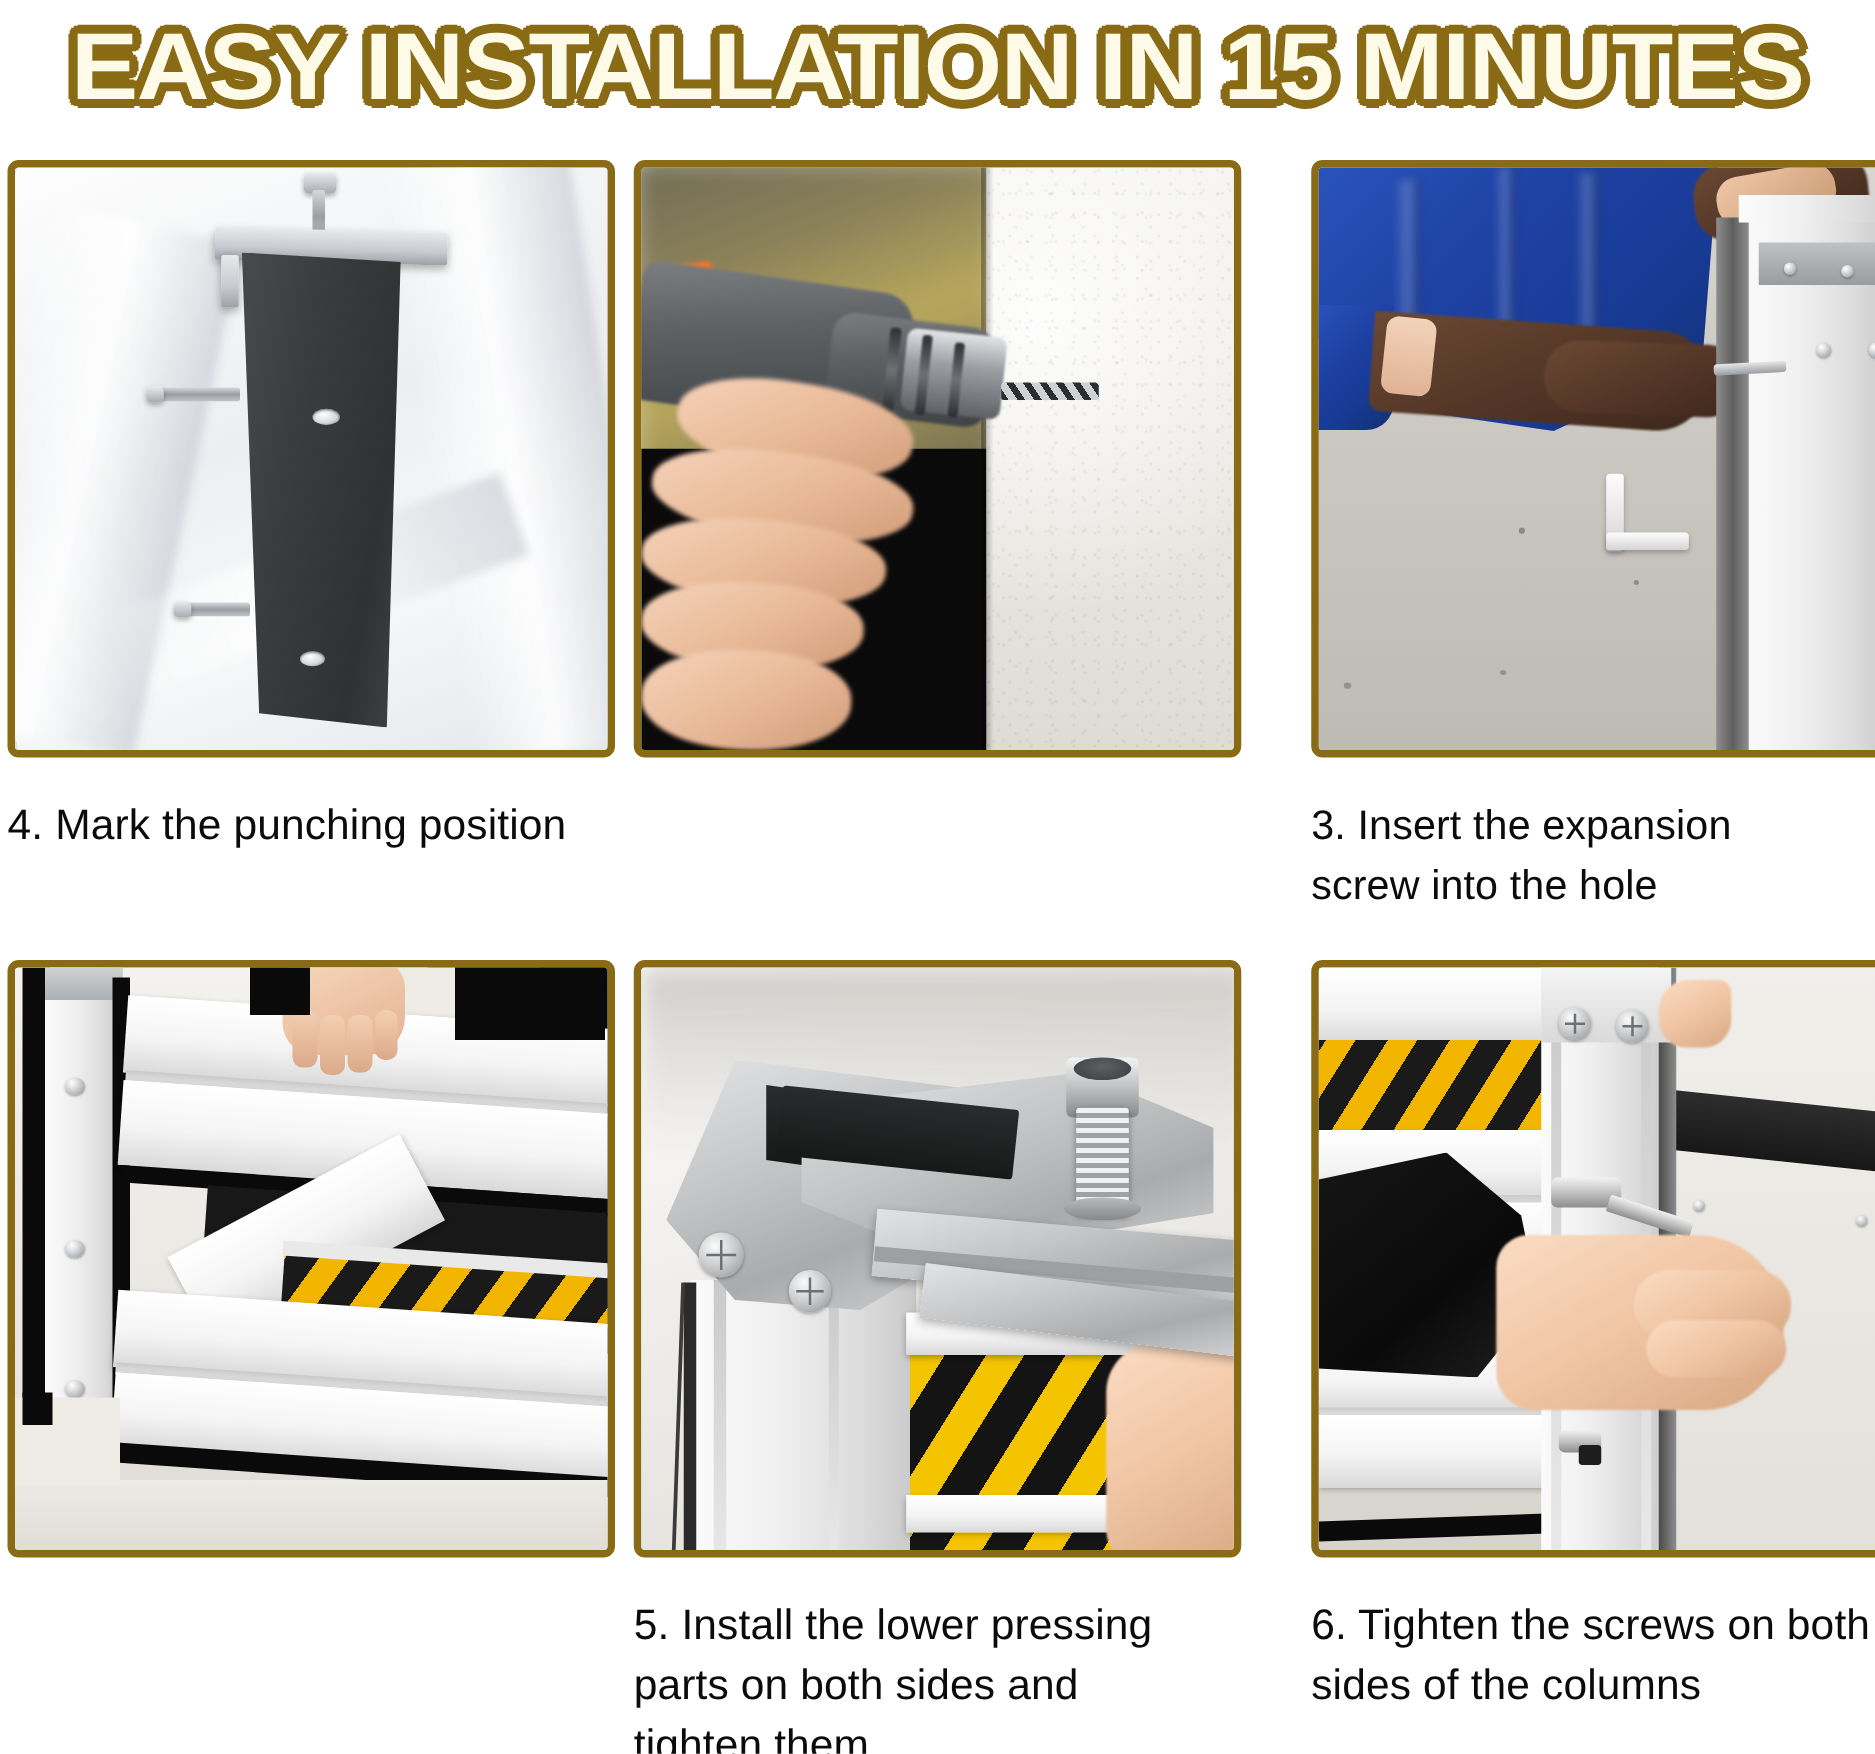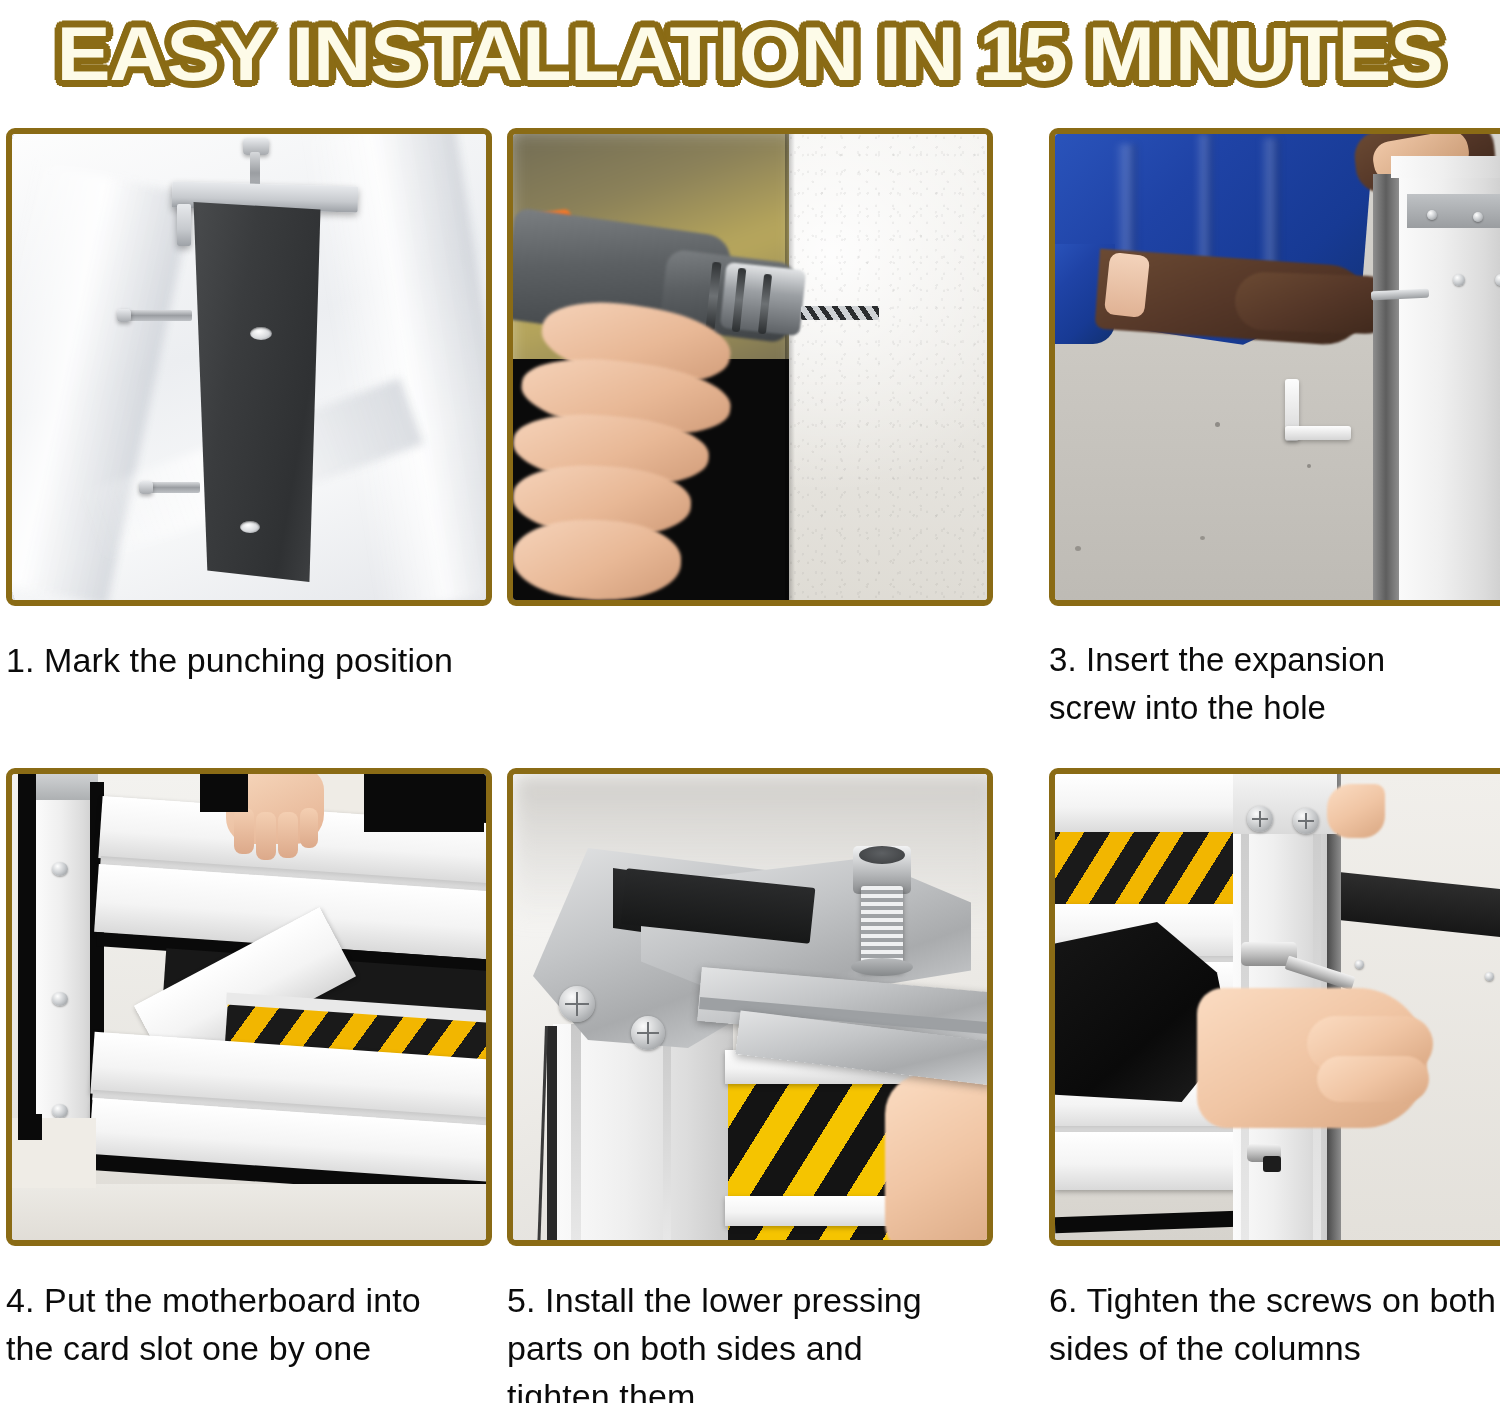--- a/index.html
+++ b/index.html
@@ -355,21 +355,21 @@
 
           <div class="hole-oval" style="left:238px; top:193px; width:22px; height:13px;"></div>
           <div class="hole-oval" style="left:228px; top:387px; width:20px; height:12px;"></div>
 
           <div class="bolt-shaft" style="left:110px; top:176px; width:70px; height:11px;"></div>
           <div class="bolt-head" style="left:105px; top:175px; width:14px; height:13px;"></div>
           <div class="bolt-shaft" style="left:132px; top:348px; width:56px; height:11px;"></div>
           <div class="bolt-head" style="left:127px; top:347px; width:14px; height:13px;"></div>
         </div>
       </div>
-      <div class="caption narrow">1. Mark the punching position</div>
+      <div class="caption narrow">4. Mark the punching position</div>
     </div>
 
     <div class="card c2">
       <div class="photo">
         <div class="photo-inner">
           <div class="bg-blur-warm" style="left:-10px; top:-10px; width:300px; height:270px;"></div>
           <div class="dark-block" style="left:0; top:225px; width:282px; height:255px;"></div>
 
           <div class="wall-light" style="left:276px; top:0; width:210px; height:480px;">
             <div class="wall-texture"></div>
@@ -477,22 +477,20 @@
 
           <div class="layer" style="left:214px; top:-6px; width:98px; height:76px; background:linear-gradient(155deg,#f7d8bd,#e4b191); border-radius:18px 22px 30px 26px;"></div>
           <div class="layer" style="left:222px; top:34px; width:20px; height:46px; background:linear-gradient(180deg,#f4cfb2,#dca98a); border-radius:8px;"></div>
           <div class="layer" style="left:244px; top:38px; width:20px; height:48px; background:linear-gradient(180deg,#f4cfb2,#dca98a); border-radius:8px;"></div>
           <div class="layer" style="left:266px; top:38px; width:20px; height:46px; background:linear-gradient(180deg,#f4cfb2,#dca98a); border-radius:8px;"></div>
           <div class="layer" style="left:288px; top:34px; width:18px; height:40px; background:linear-gradient(180deg,#f4cfb2,#dca98a); border-radius:8px;"></div>
           <div class="dark-block" style="left:188px; top:-6px; width:48px; height:44px;"></div>
           <div class="dark-block" style="left:352px; top:-6px; width:120px; height:64px;"></div>
         </div>
       </div>
-      <div class="caption narrow">4. Put the motherboard into
-the card slot one by one</div>
     </div>
 
     <div class="card c2">
       <div class="photo">
         <div class="photo-inner">
           <div class="layer" style="inset:0; position:absolute; background:linear-gradient(160deg,#fbfbfa 0%,#eceae6 55%,#dedcd7 100%);"></div>
           <div class="layer" style="left:0; top:0; width:486px; height:150px; background:linear-gradient(180deg,#cfcdc9,rgba(255,255,255,0)); filter:blur(10px);"></div>
 
           <div class="column-white" style="left:40px; top:250px; width:180px; height:230px;"></div>
           <div class="layer" style="left:34px; top:252px; width:10px; height:228px; background:#2a2a2a;"></div>

